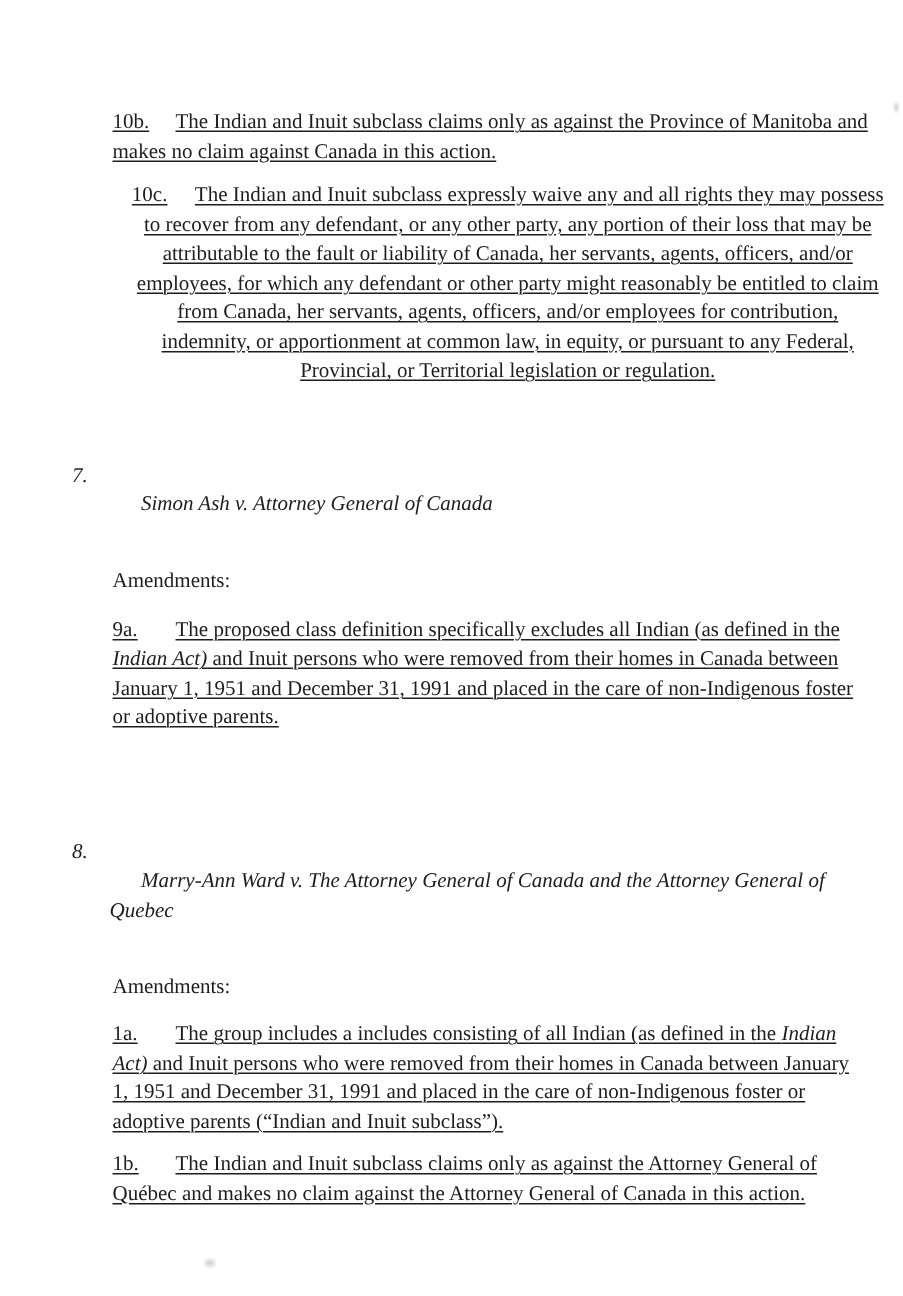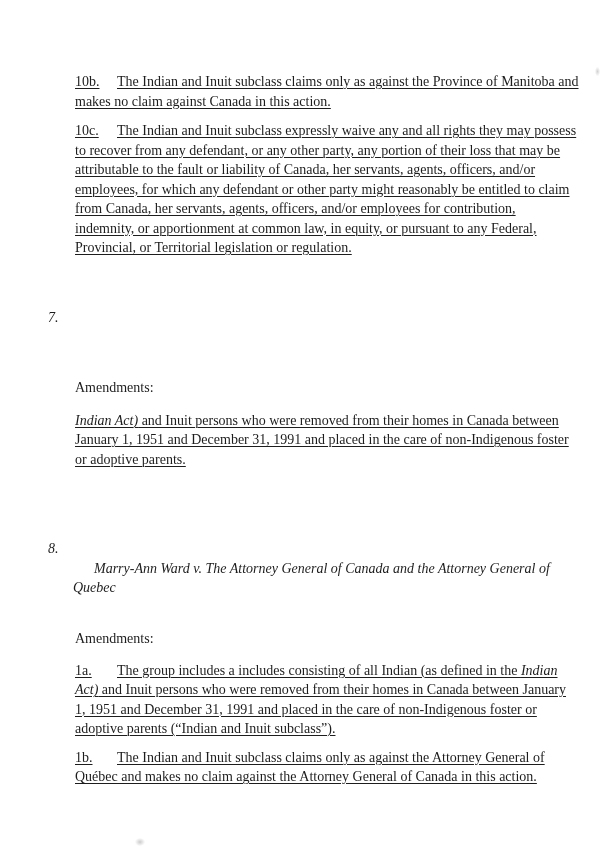--- a/index.html
+++ b/index.html
@@ -31,21 +31,21 @@
   .it { font-style: italic; text-align: right; }
   .case {
     position: relative;
     margin: 0 0 0 73px;
     font-style: italic;
     white-space: pre-wrap;
   }
   .cnum { position: absolute; left: -25px; top: 0; }
   
   .p10b  { margin-top: 0; }
-  .p10c  { margin-top: 10px; }
+  .p10c  { margin-top: 10px; text-align: center; }
   .p10d  { margin-top: 5px; }
   .case7 { margin-top: 50px; }
   .amend7{ margin-top: 12px; }
   .p9a   { margin-top: 13px; }
   .case8 { margin-top: 70px; }
   .amend8{ margin-top: 12px; }
   .p1a   { margin-top: 12px; }
   .p1b   { margin-top: 9px; }
   
   .smudge1 {
@@ -69,26 +69,27 @@
     <p class="para u p10c">10c.	The Indian and Inuit subclass expressly waive any and all rights they may possess
 to recover from any defendant, or any other party, any portion of their loss that may be
 attributable to the fault or liability of Canada, her servants, agents, officers, and/or
 employees, for which any defendant or other party might reasonably be entitled to claim
 from Canada, her servants, agents, officers, and/or employees for contribution,
 indemnity, or apportionment at common law, in equity, or pursuant to any Federal,
 Provincial, or Territorial legislation or regulation.</p>
 
 
     <div class="case case7">
-      <span class="cnum">7.</span>
+      <span class="cnum">7.</span><span>Simon Ash v. Attorney General of Canada</span>
     </div>
 
     <p class="para amend7">Amendments:</p>
 
-    <p class="para u p9a"><span class="it">Indian Act)</span><span> and Inuit persons who were removed from their homes in Canada between
+    <p class="para u p9a"><span>9a.	The proposed class definition specifically excludes all Indian (as defined in the
+</span><span class="it">Indian Act)</span><span> and Inuit persons who were removed from their homes in Canada between
 January 1, 1951 and December 31, 1991 and placed in the care of non-Indigenous foster
 or adoptive parents.</span></p>
 
     <div class="case case8">
       <span class="cnum">8.</span><span>Marry-Ann Ward v. The Attorney General of Canada and the Attorney General of
 Quebec</span>
     </div>
 
     <p class="para amend8">Amendments:</p>
 

